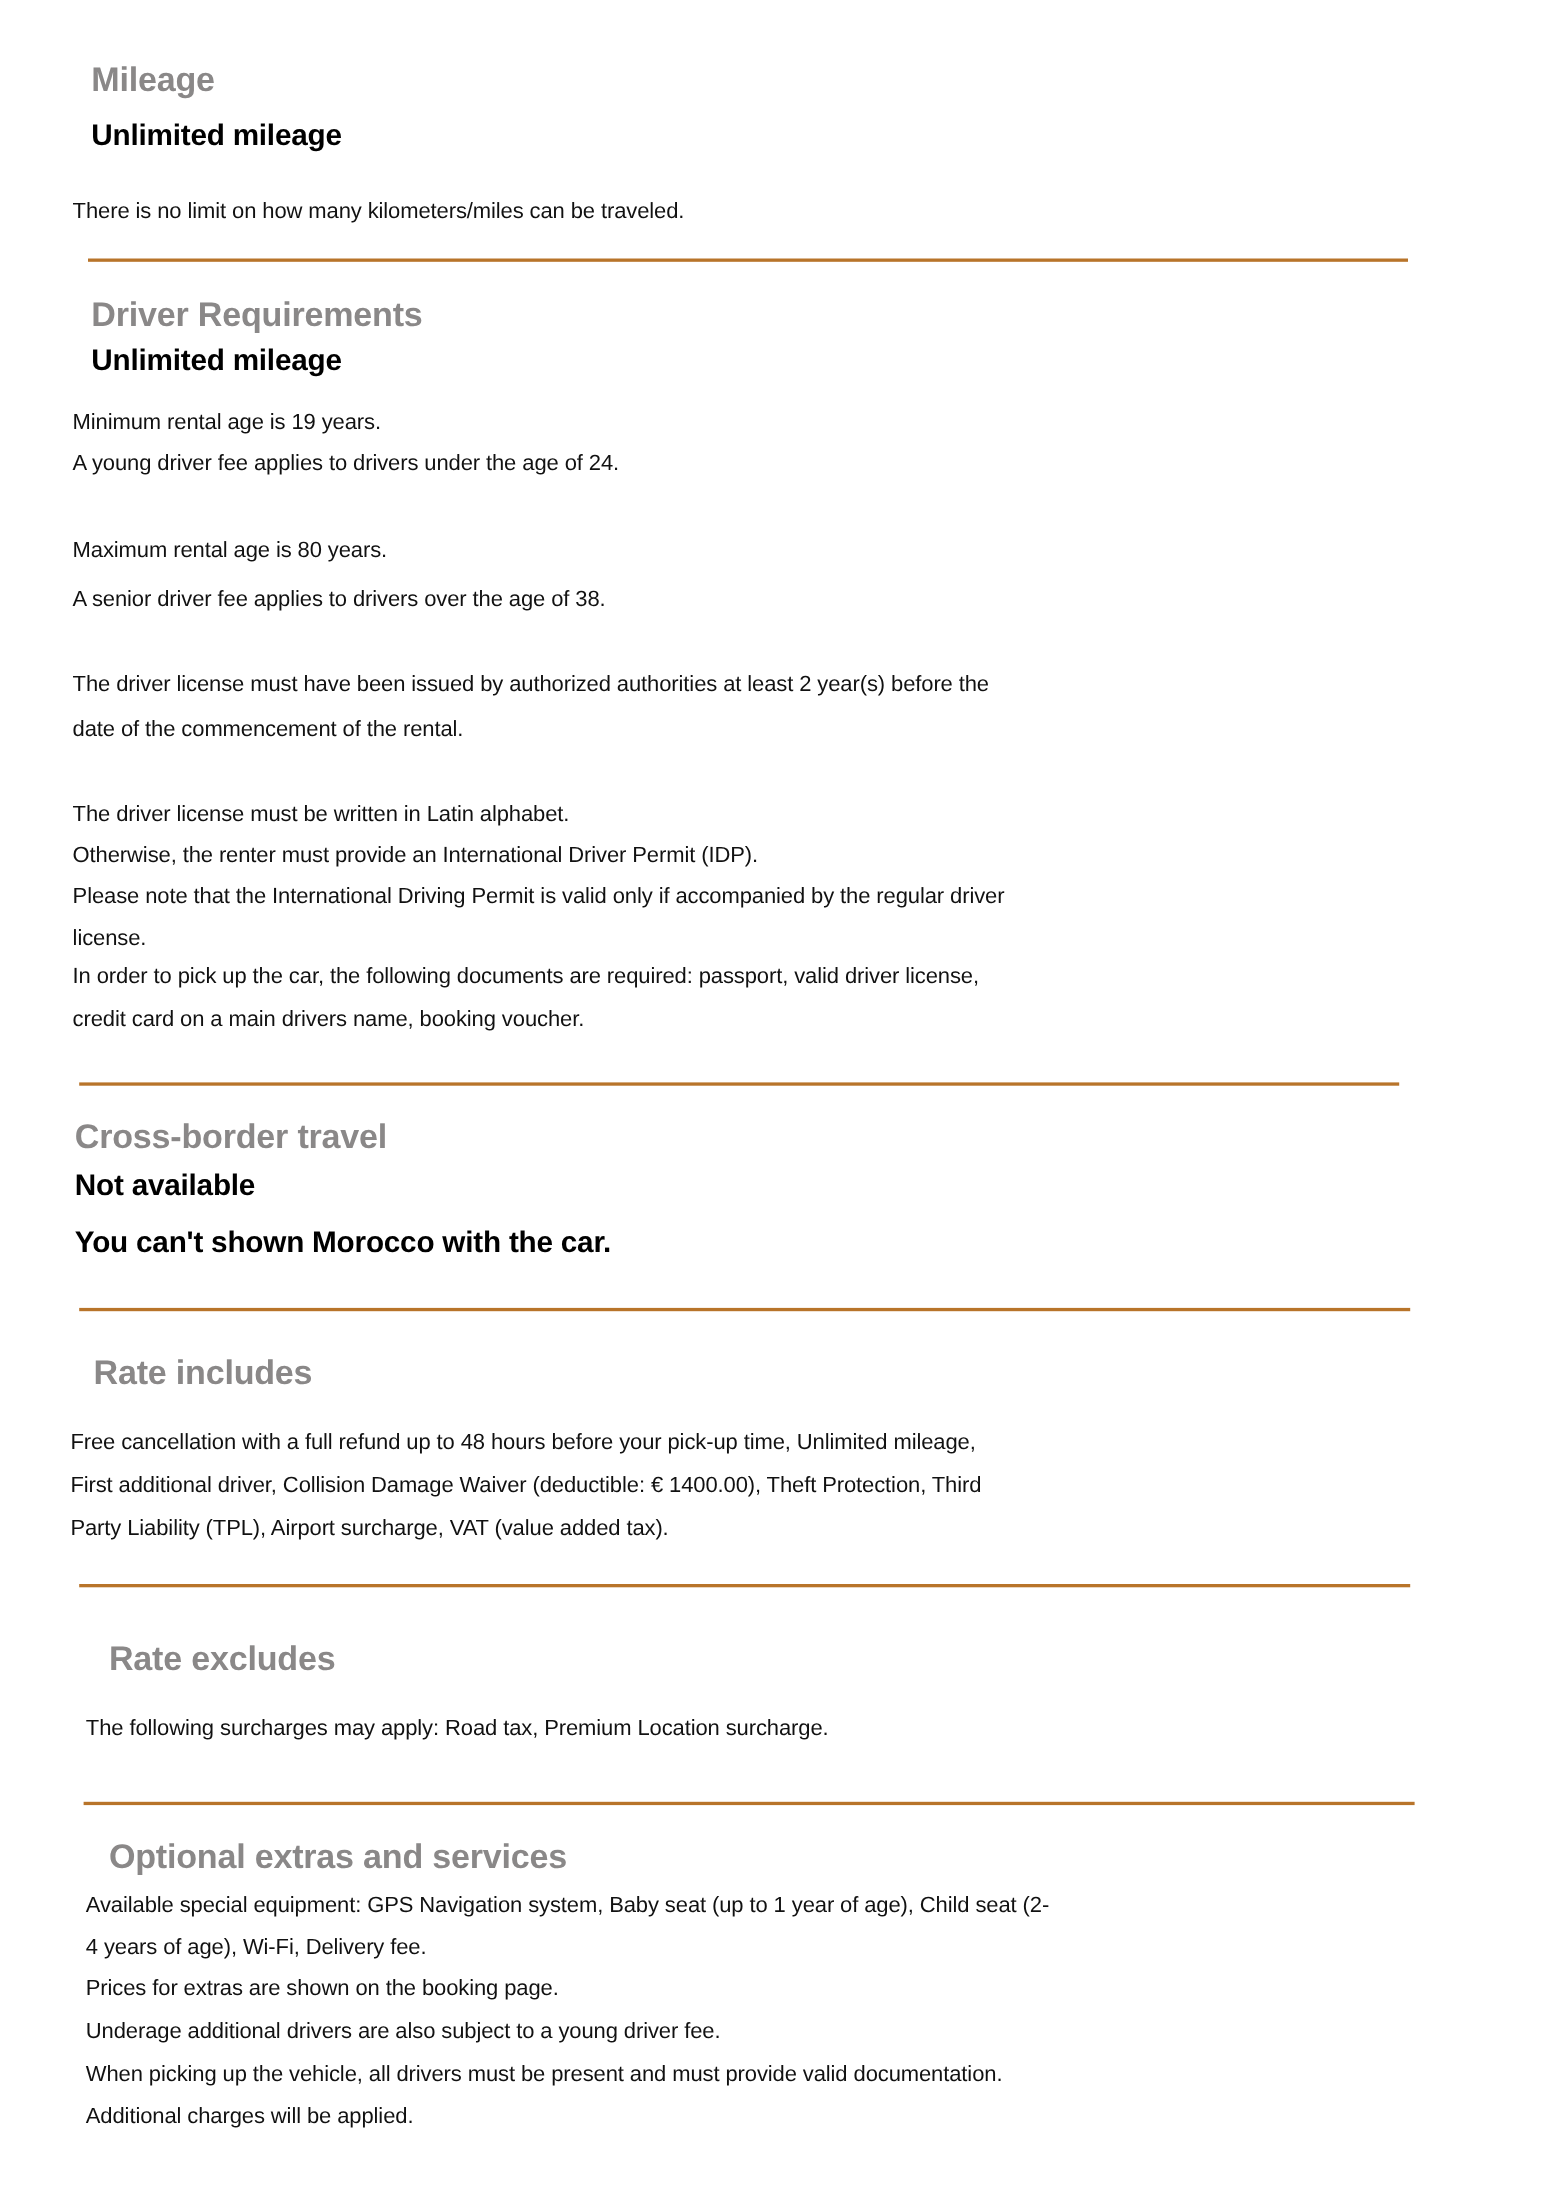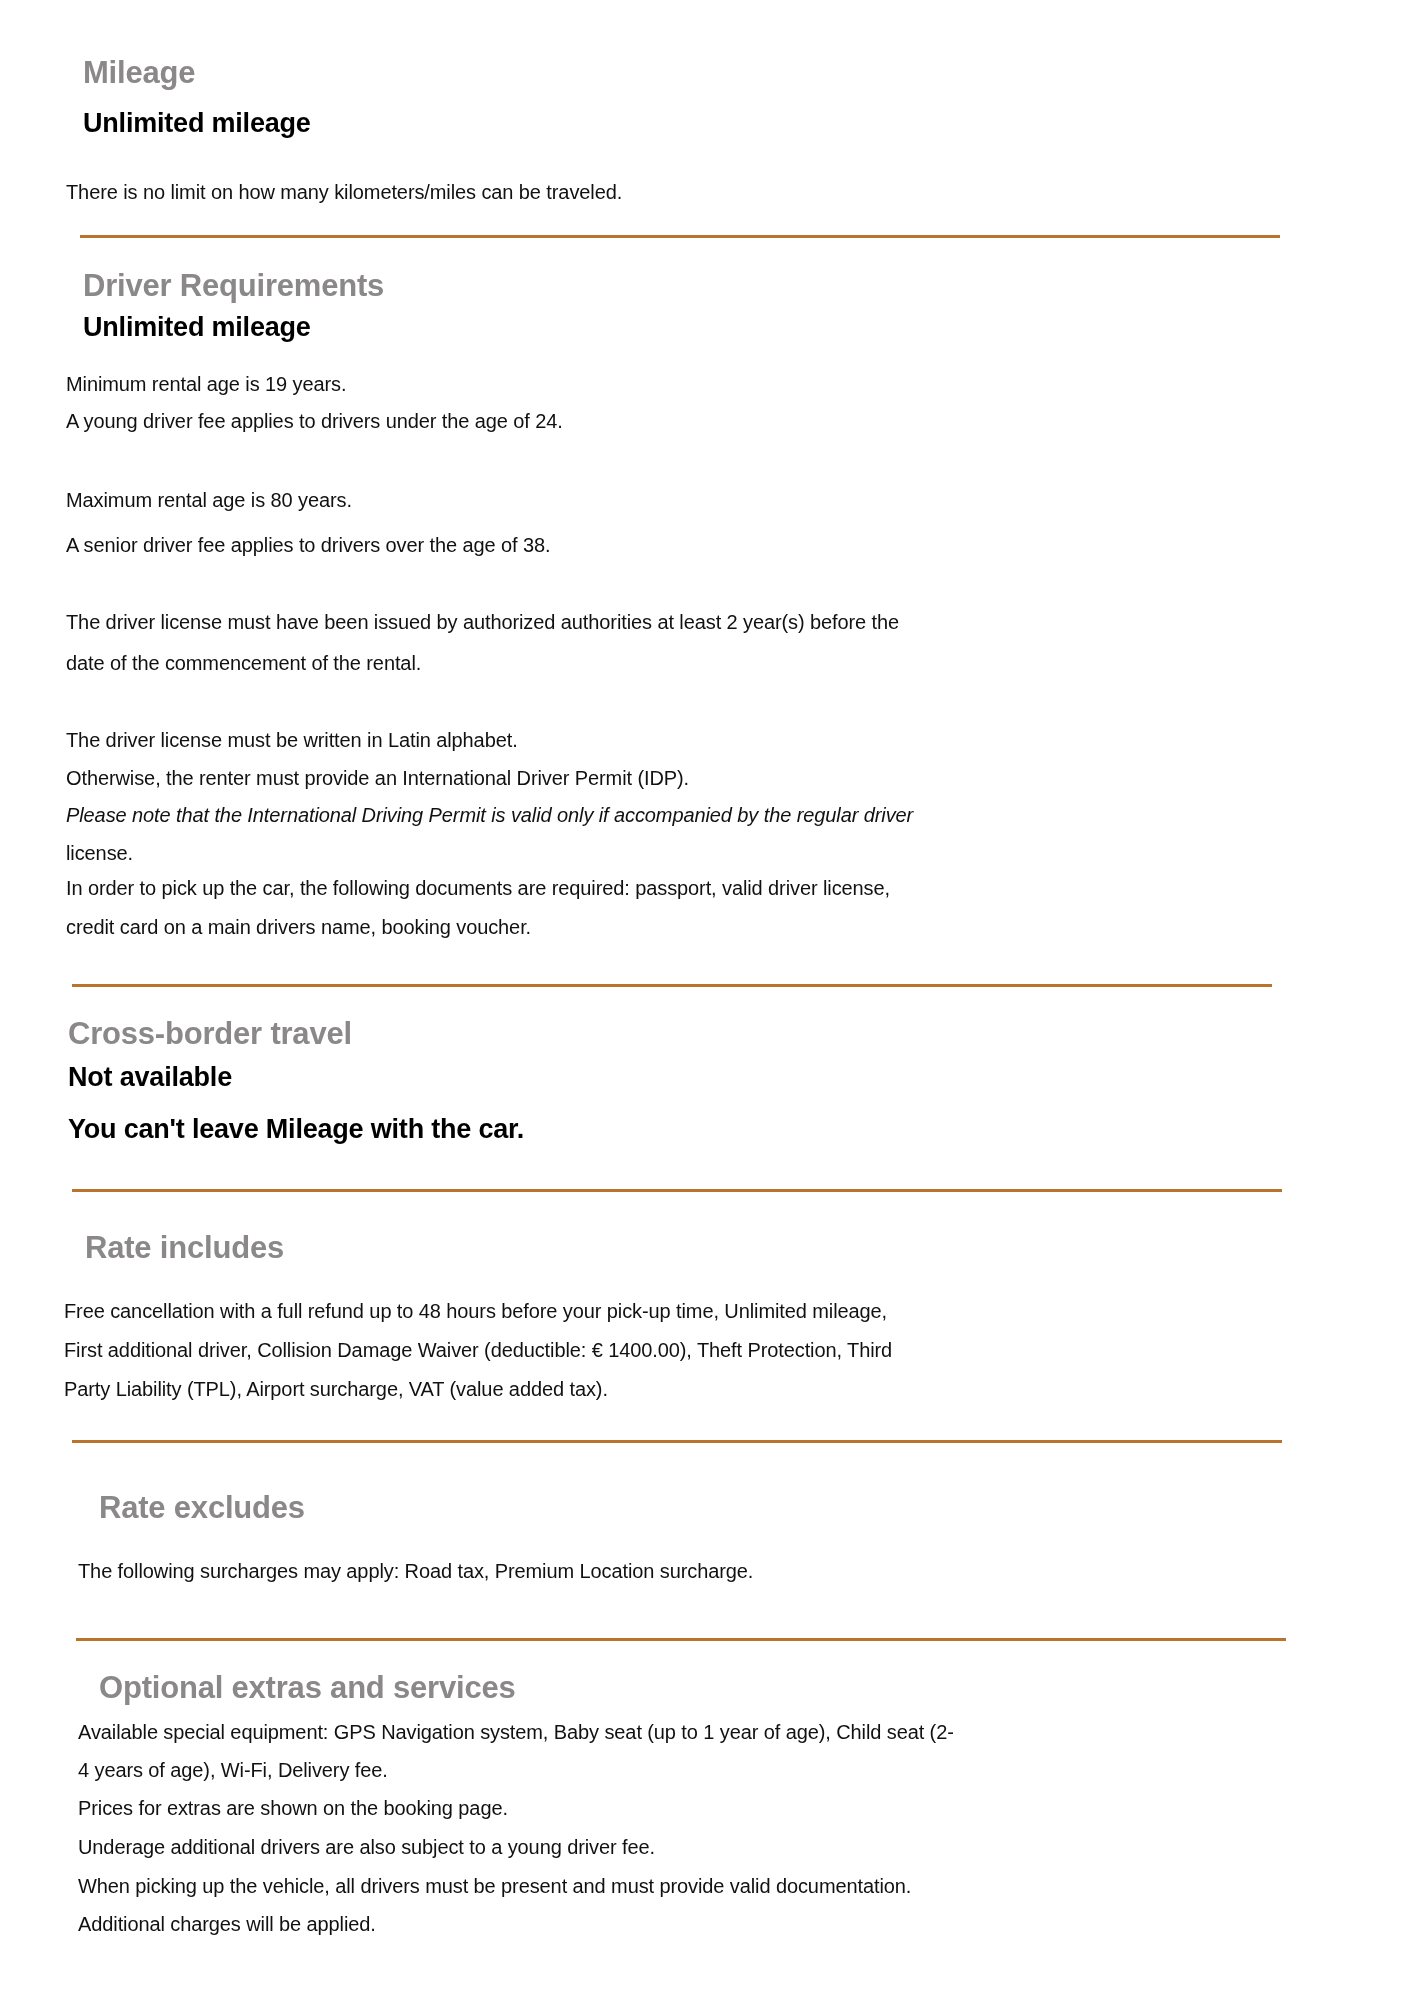--- a/index.html
+++ b/index.html
@@ -22,29 +22,29 @@
 <div class="abs label" style="left:83px; top:268px;">Driver Requirements</div>
 <div class="abs value" style="left:83px; top:312px;">Unlimited mileage</div>
 <div class="abs text" style="left:66px; top:365px;">Minimum rental age is 19 years.</div>
 <div class="abs text" style="left:66px; top:402px;">A young driver fee applies to drivers under the age of 24.</div>
 <div class="abs text" style="left:66px; top:481px;">Maximum rental age is 80 years.</div>
 <div class="abs text" style="left:66px; top:526px;">A senior driver fee applies to drivers over the age of 38.</div>
 <div class="abs text" style="left:66px; top:603px;">The driver license must have been issued by authorized authorities at least 2 year(s) before the</div>
 <div class="abs text" style="left:66px; top:644px;">date of the commencement of the rental.</div>
 <div class="abs text" style="left:66px; top:721px;">The driver license must be written in Latin alphabet.</div>
 <div class="abs text" style="left:66px; top:759px;">Otherwise, the renter must provide an International Driver Permit (IDP).</div>
-<div class="abs text" style="left:66px; top:796px;font-style:italic;">Please note that the International Driving Permit is valid only if accompanied by the regular driver</div>
+<div class="abs text" style="left:66px; top:796px;">Please note that the International Driving Permit is valid only if accompanied by the regular driver</div>
 <div class="abs text" style="left:66px; top:834px;">license.</div>
 <div class="abs text" style="left:66px; top:869px;">In order to pick up the car, the following documents are required: passport, valid driver license,</div>
 <div class="abs text" style="left:66px; top:908px;">credit card on a main drivers name, booking voucher.</div>
 <div class="rule" style="left: 72px; width: 1200px; top: 984px; background: rgb(184, 116, 42);"></div>
 
 <div class="abs label" style="left:68px; top:1016px;">Cross-border travel</div>
 <div class="abs value" style="left:68px; top:1062px;">Not available</div>
-<div class="abs value" style="left:68px; top:1114px;">You can't leave Mileage with the car.</div>
+<div class="abs value" style="left:68px; top:1114px;">You can't shown Morocco with the car.</div>
 <div class="rule" style="left: 72px; width: 1210px; top: 1189px; background: rgb(184, 116, 42);"></div>
 
 <div class="abs label" style="left:85px; top:1230px;">Rate includes</div>
 <div class="abs text" style="left:64px; top:1292px;">Free cancellation with a full refund up to 48 hours before your pick-up time, Unlimited mileage,</div>
 <div class="abs text" style="left:64px; top:1331px;">First additional driver, Collision Damage Waiver (deductible: € 1400.00), Theft Protection, Third</div>
 <div class="abs text" style="left:64px; top:1370px;">Party Liability (TPL), Airport surcharge, VAT (value added tax).</div>
 <div class="rule" style="left: 72px; width: 1210px; top: 1440px; background: rgb(184, 116, 42);"></div>
 
 <div class="abs label" style="left:99px; top:1490px;">Rate excludes</div>
 <div class="abs text" style="left:78px; top:1552px;">The following surcharges may apply: Road tax, Premium Location surcharge.</div>

